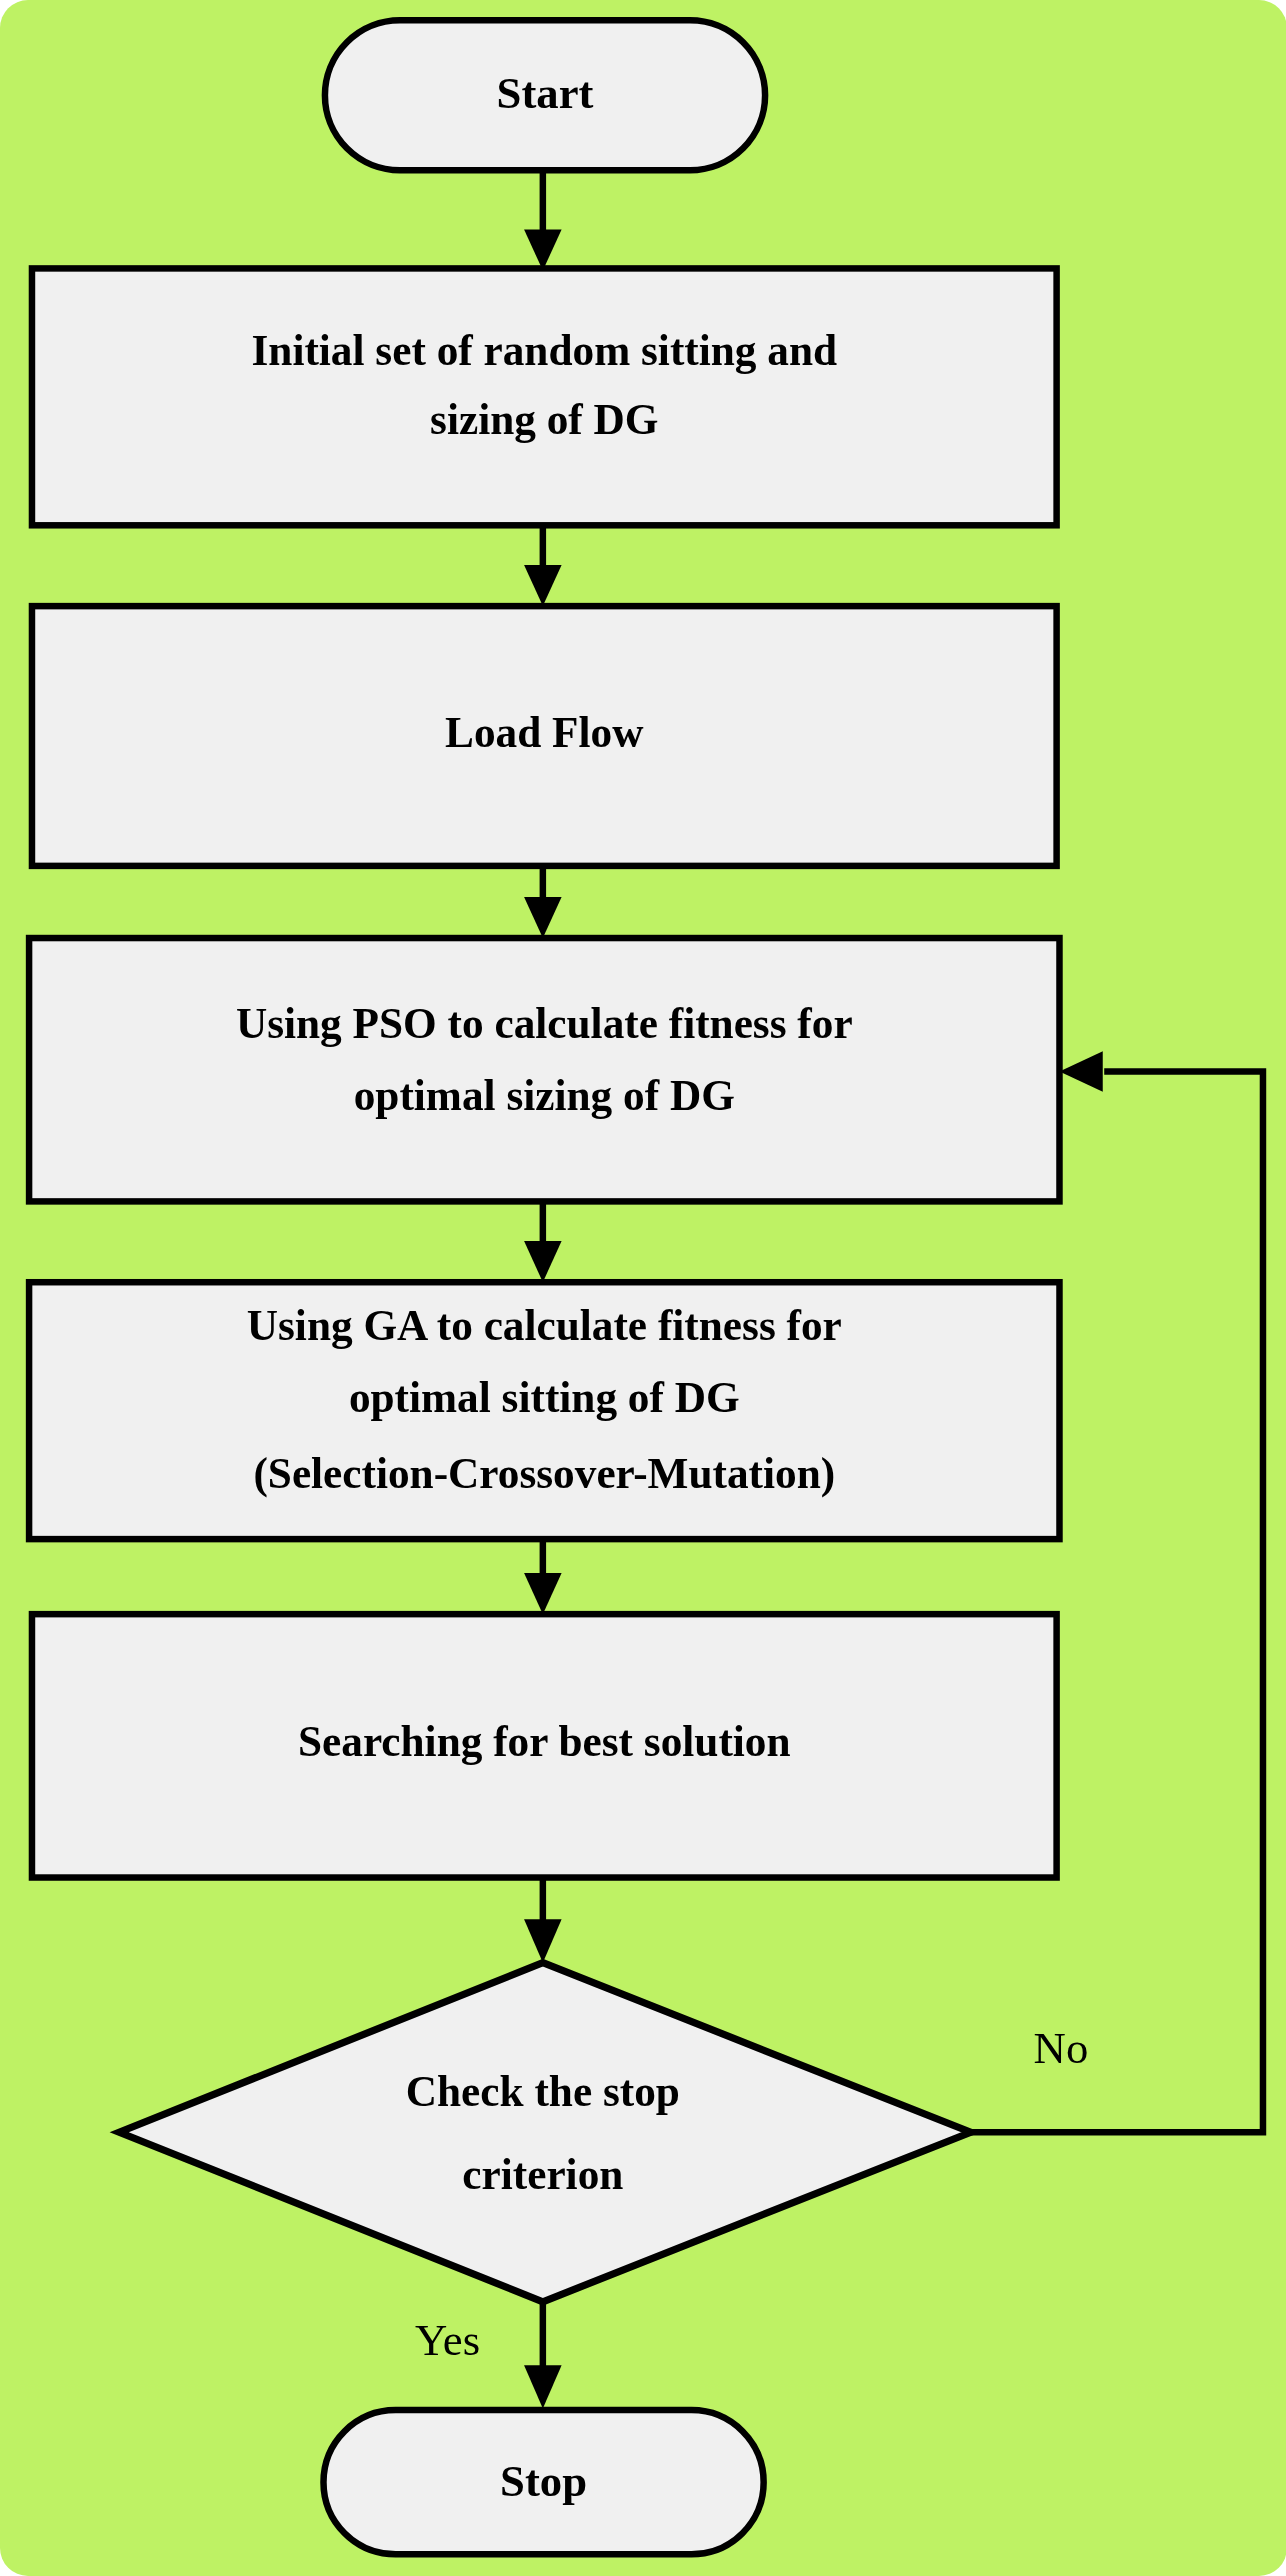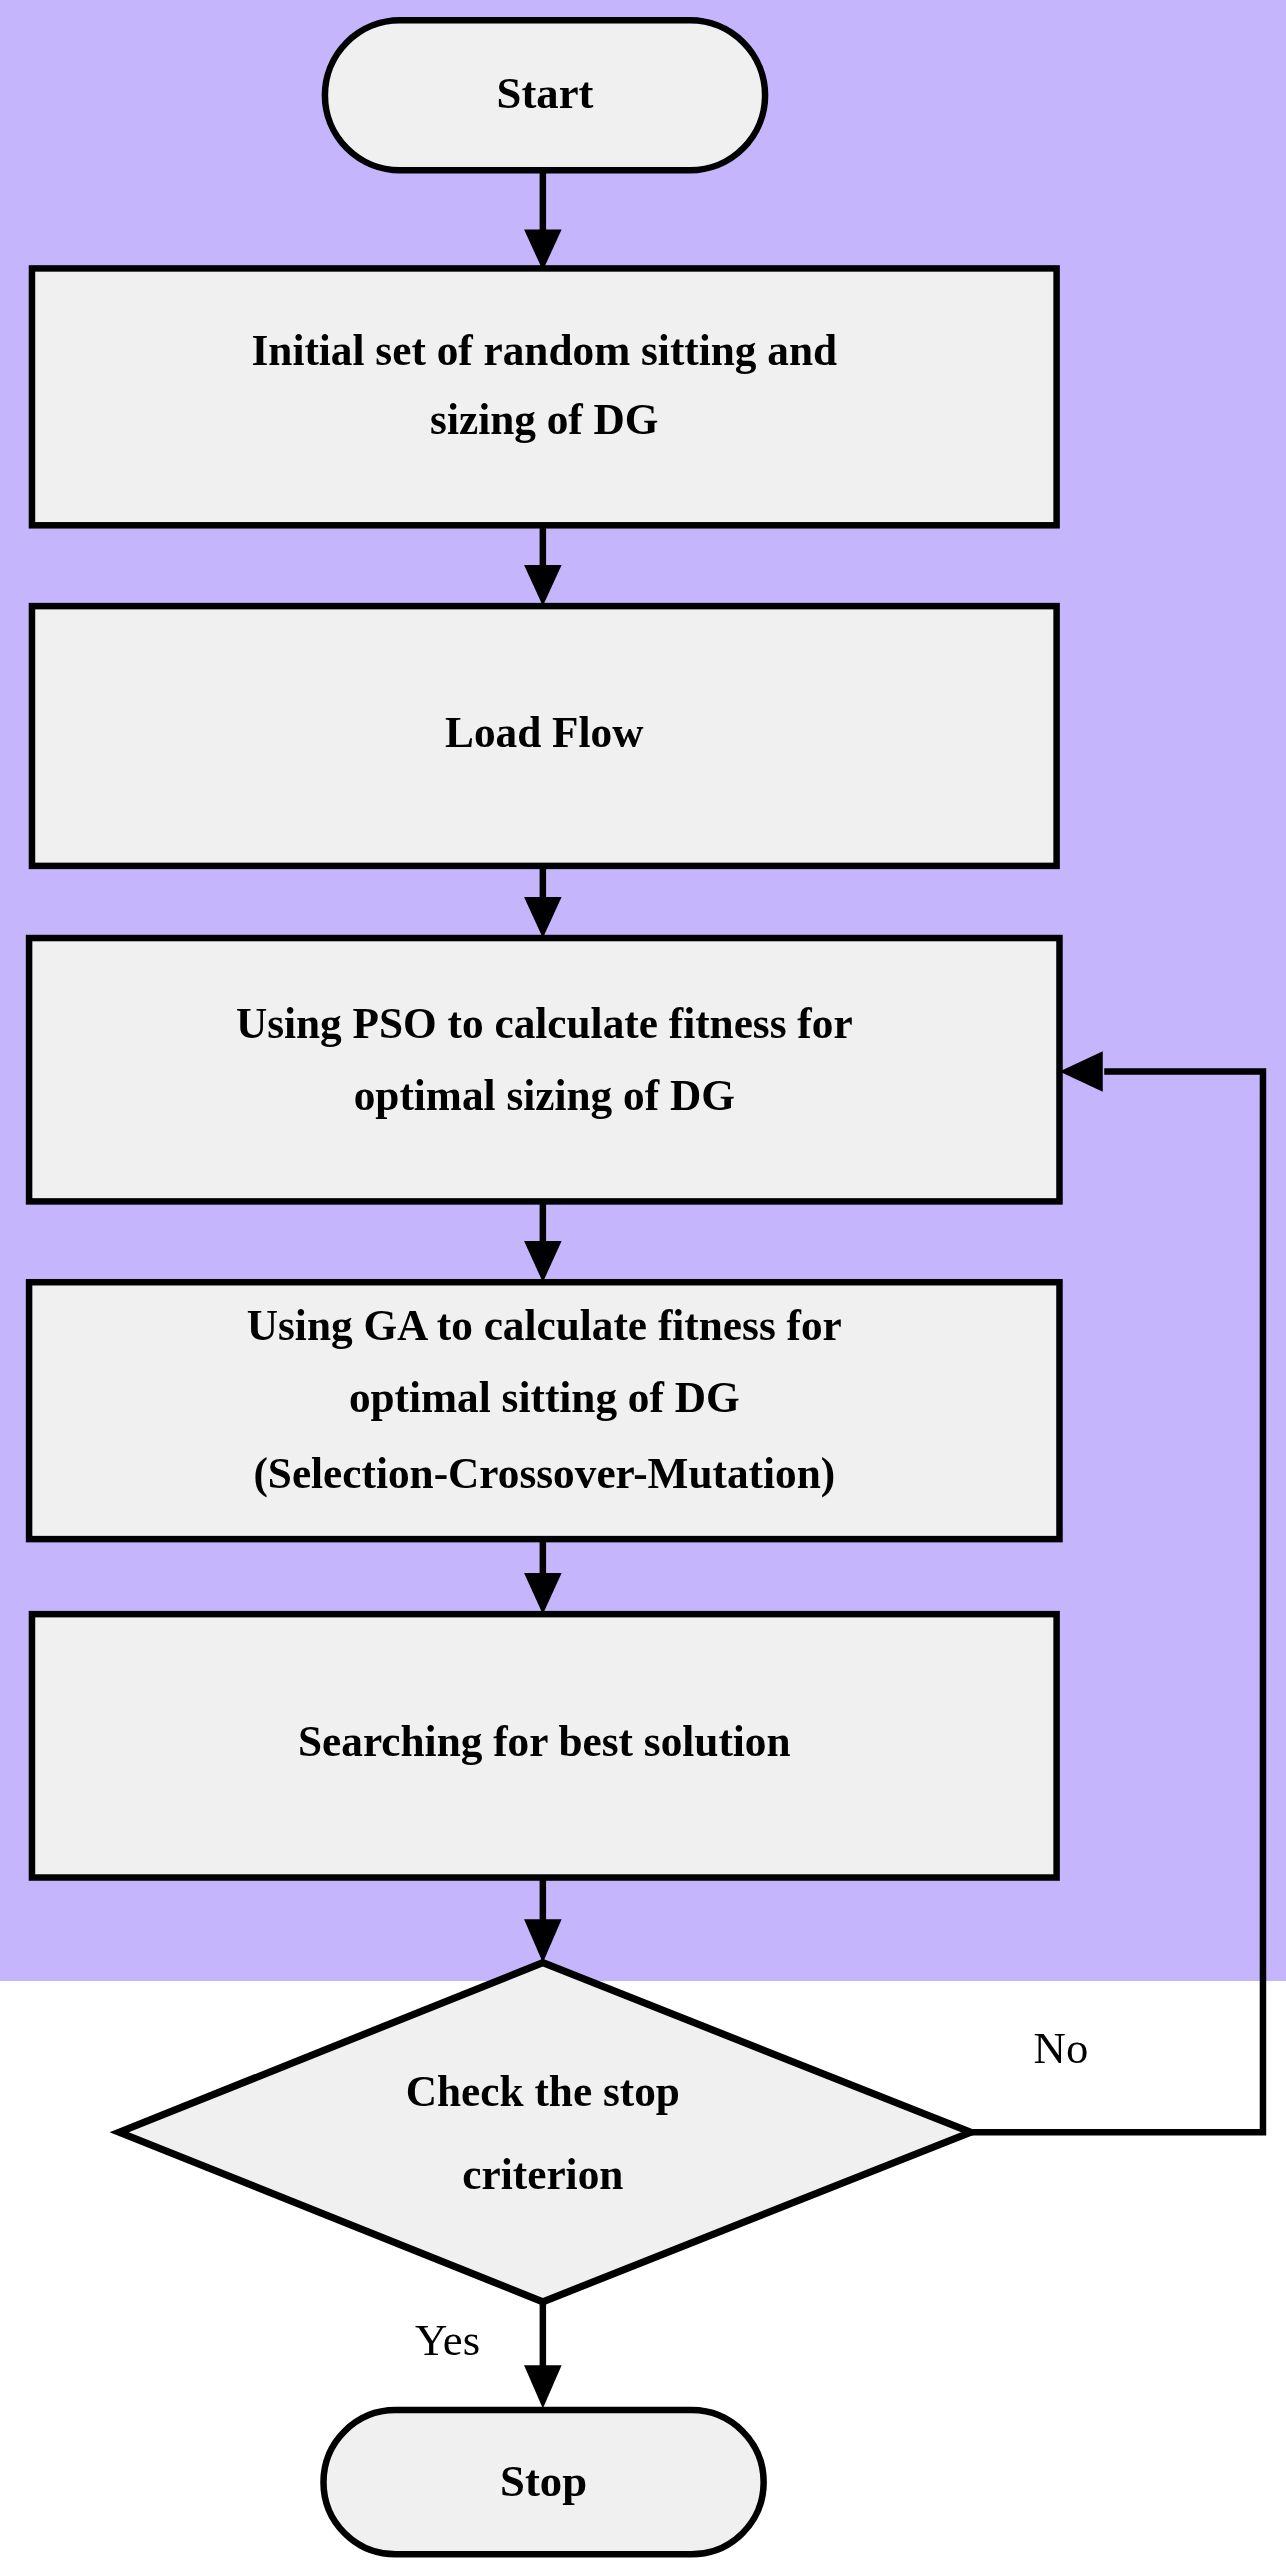--- a/index.html
+++ b/index.html
@@ -10,22 +10,23 @@
   }
   body {
     width: 1287px;
     height: 2576px;
     overflow: hidden;
     font-family: "Liberation Serif", "DejaVu Serif", serif;
   }
   #flowchart-root {
     position: relative;
     width: 1287px;
-    height: 1981px;
-    background: #c4b5fd;
+    height: 2576px;
+    background: #bef264;
+    border-radius: 28px;
   }
   svg#flow-svg {
     display: block;
     width: 1287px;
     height: 2576px;
   }
   .node-shape {
     fill: #f0f0f0;
     stroke: #000000;
     stroke-width: 9;

